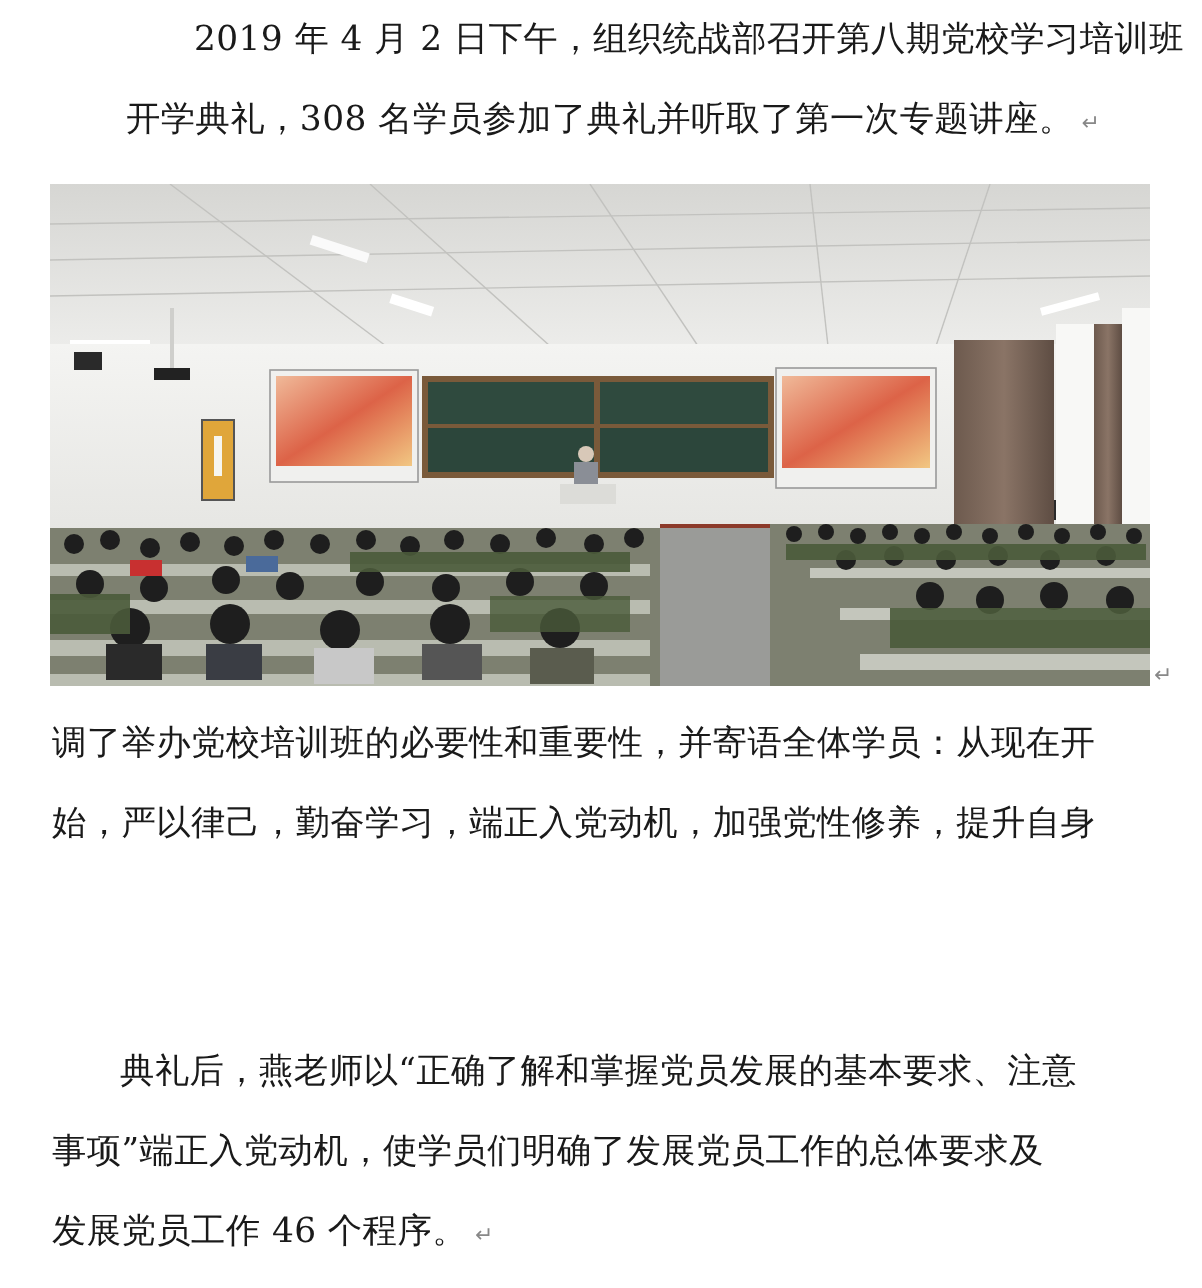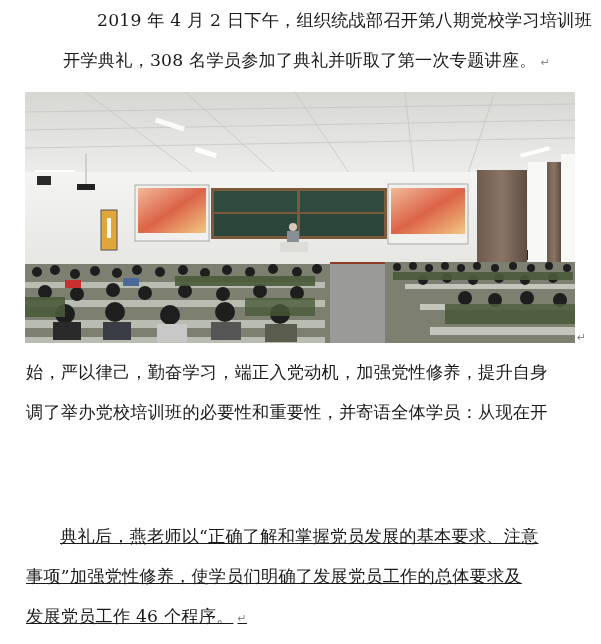--- a/index.html
+++ b/index.html
@@ -11,21 +11,21 @@
     .para {
       position: absolute; left: 26px; width: 555px;
       font-size: 17.2px; line-height: 40px; letter-spacing: 0.2px;
       margin: 0; text-align: justify;
     }
     .line { display: block; white-space: nowrap; height: 40px; }
     .indent { padding-left: 34px; }
     .pmark { color: #888; font-size: 11px; font-family: "DejaVu Sans", sans-serif; margin-left: 4px; }
     #p1 { top: 0px; margin-left: 37px; }
     #p2 { top: 352px; }
-    #p3 { top: 516px; text-decoration: underline; }
+    #p3 { top: 516px; }
     .photo {
       position: absolute; left: 25px; top: 92px; width: 550px; height: 251px;
       overflow: hidden; background: #e4e4e2;
     }
     .photo svg { display: block; }
     .photo-pmark { position: absolute; left: 577px; top: 331px; color: #888; font-size: 11px; font-family: "DejaVu Sans", sans-serif; }
   </style>
 </head>
 <body>
 
@@ -201,21 +201,21 @@
       <g fill="#4a5a3a">
         <rect x="368" y="180" width="180" height="8" opacity="0.9"></rect>
         <rect x="420" y="212" width="130" height="20" opacity="0.9"></rect>
       </g>
     </g>
   </svg>
 </div>
 <span class="photo-pmark">↵</span>
 
 <div class="para" id="p2">
+  <span class="line"><span>调了举办党校培训班的必要性和重要性，并寄语全体学员：从现在开</span></span>
   <span class="line"><span>始，严以律己，勤奋学习，端正入党动机，加强党性修养，提升自身</span></span>
-  <span class="line"><span>调了举办党校培训班的必要性和重要性，并寄语全体学员：从现在开</span></span>
 </div>
 
 <div class="para" id="p3">
   <span class="line indent"><span>典礼后，燕老师以“正确了解和掌握党员发展的基本要求、注意</span></span>
-  <span class="line"><span>事项”加强党性修养，使学员们明确了发展党员工作的总体要求及</span></span>
+  <span class="line"><span>事项”端正入党动机，使学员们明确了发展党员工作的总体要求及</span></span>
   <span class="line"><span>发展党员工作 46 个程序。</span><span class="pmark">↵</span></span>
 </div>
 
 </body></html>

